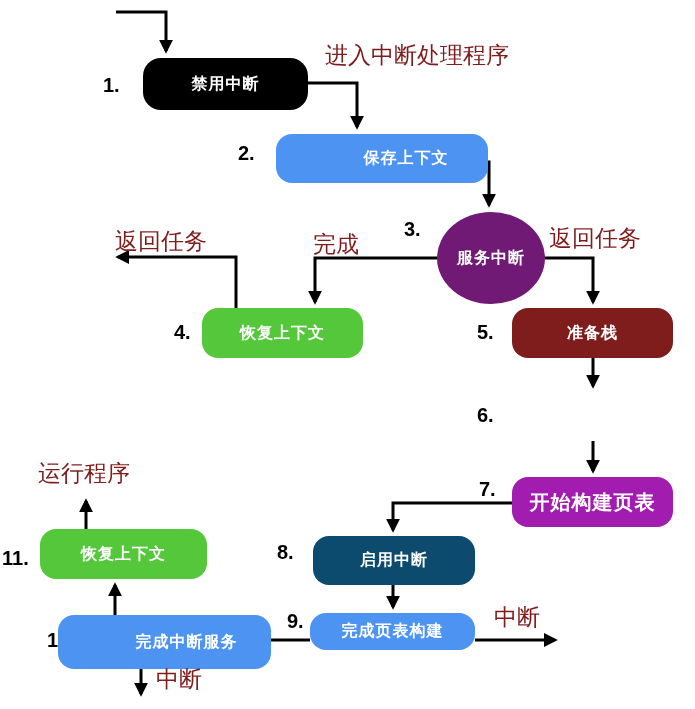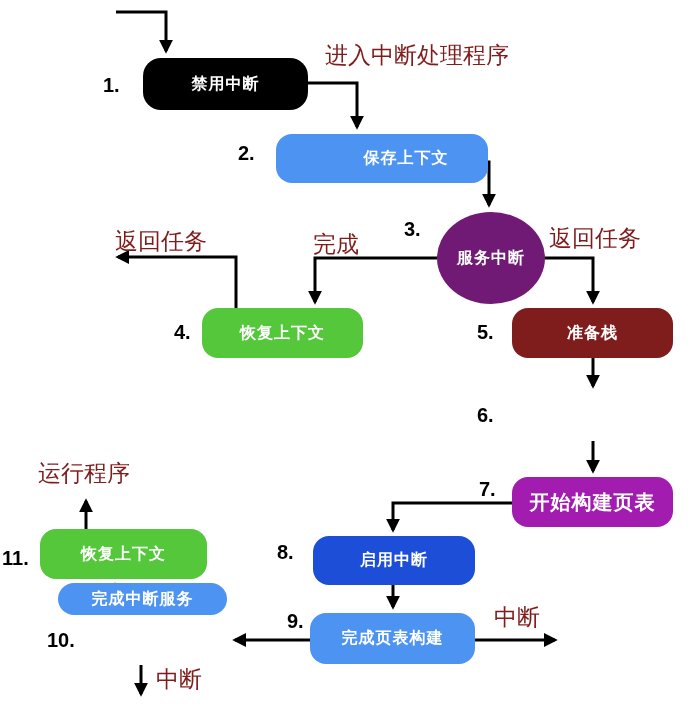--- a/index.html
+++ b/index.html
@@ -51,22 +51,22 @@
   }
   
   .b1  { left:143px; top:58px;  width:165px; height:52px; border-radius:18px; }
   .b2  { left:276px; top:134px; width:164px; height:49px; }
   .b3  { left:437px; top:212px; width:108px; height:92px; }
   .b4  { left:202px; top:308px; width:161px; height:50px; }
   .b5  { left:512px; top:308px; width:161px; height:50px; }
   .b6  { left:512px; top:392px; width:161px; height:49px; }
   .b7  { left:512px; top:477px; width:161px; height:50px; font-size:20px; }
   .b8  { left:313px; top:536px; width:162px; height:49px; }
-  .b9  { left:310px; top:613px; width:165px; height:51px;font-family:Liberation Mono, monospace; }
-  .b10 { left:58px;  top:583px; width:169px; height:32px; }
+  .b9  { left:310px; top:613px; width:165px; height:37px;font-family:Liberation Mono, monospace; }
+  .b10 { left:58px;  top:615px; width:169px; height:54px;padding-left:44px; }
   .b11 { left:40px;  top:529px; width:167px; height:50px; }
   
   .n1  { left:103px; top:75px; }
   .n2  { left:238px; top:143px; }
   .n3  { left:404px; top:219px; }
   .n4  { left:174px; top:322px; }
   .n5  { left:477px; top:322px; }
   .n6  { left:477px; top:405px; }
   .n7  { left:479px; top:479px; }
   .n8  { left:277px; top:542px; }
@@ -123,21 +123,21 @@
   <div class="stepnum n9">9.</div>
   <div class="stepnum n10">10.</div>
   <div class="stepnum n11">11.</div>
 
   <div class="node b1" style="background-color: rgb(0, 0, 0);">禁用中断</div>
   <div class="node b2" style="background-color: rgb(77, 147, 242); padding-left: 48px;">保存上下文</div>
   <div class="node b3 circle" style="background-color: #701a75;">服务中断</div>
   <div class="node b4" style="background-color: rgb(84, 199, 58);">恢复上下文</div>
   <div class="node b5" style="background-color: #7f1d1d;">准备栈</div>
   <div class="node b7" style="background-color: #a21caf;">开始构建页表</div>
-  <div class="node b8" style="background-color: #1d4ed8;">启用中断</div>
+  <div class="node b8" style="background-color: #0c4a6e;">启用中断</div>
   <div class="node b9" style="background-color: rgb(77, 147, 242);">完成页表构建</div>
   <div class="node b10" style="background-color: rgb(77, 147, 242);">完成中断服务</div>
   <div class="node b11" style="background-color: rgb(84, 199, 58);">恢复上下文</div>
 
   <div class="edge-label l-enter">进入中断处理程序</div>
   <div class="edge-label l-return">返回任务</div>
   <div class="edge-label l-done">完成</div>
   <div class="edge-label l-notdone">返回任务</div>
   <div class="edge-label l-run">运行程序</div>
   <div class="edge-label l-int-r">中断</div>

